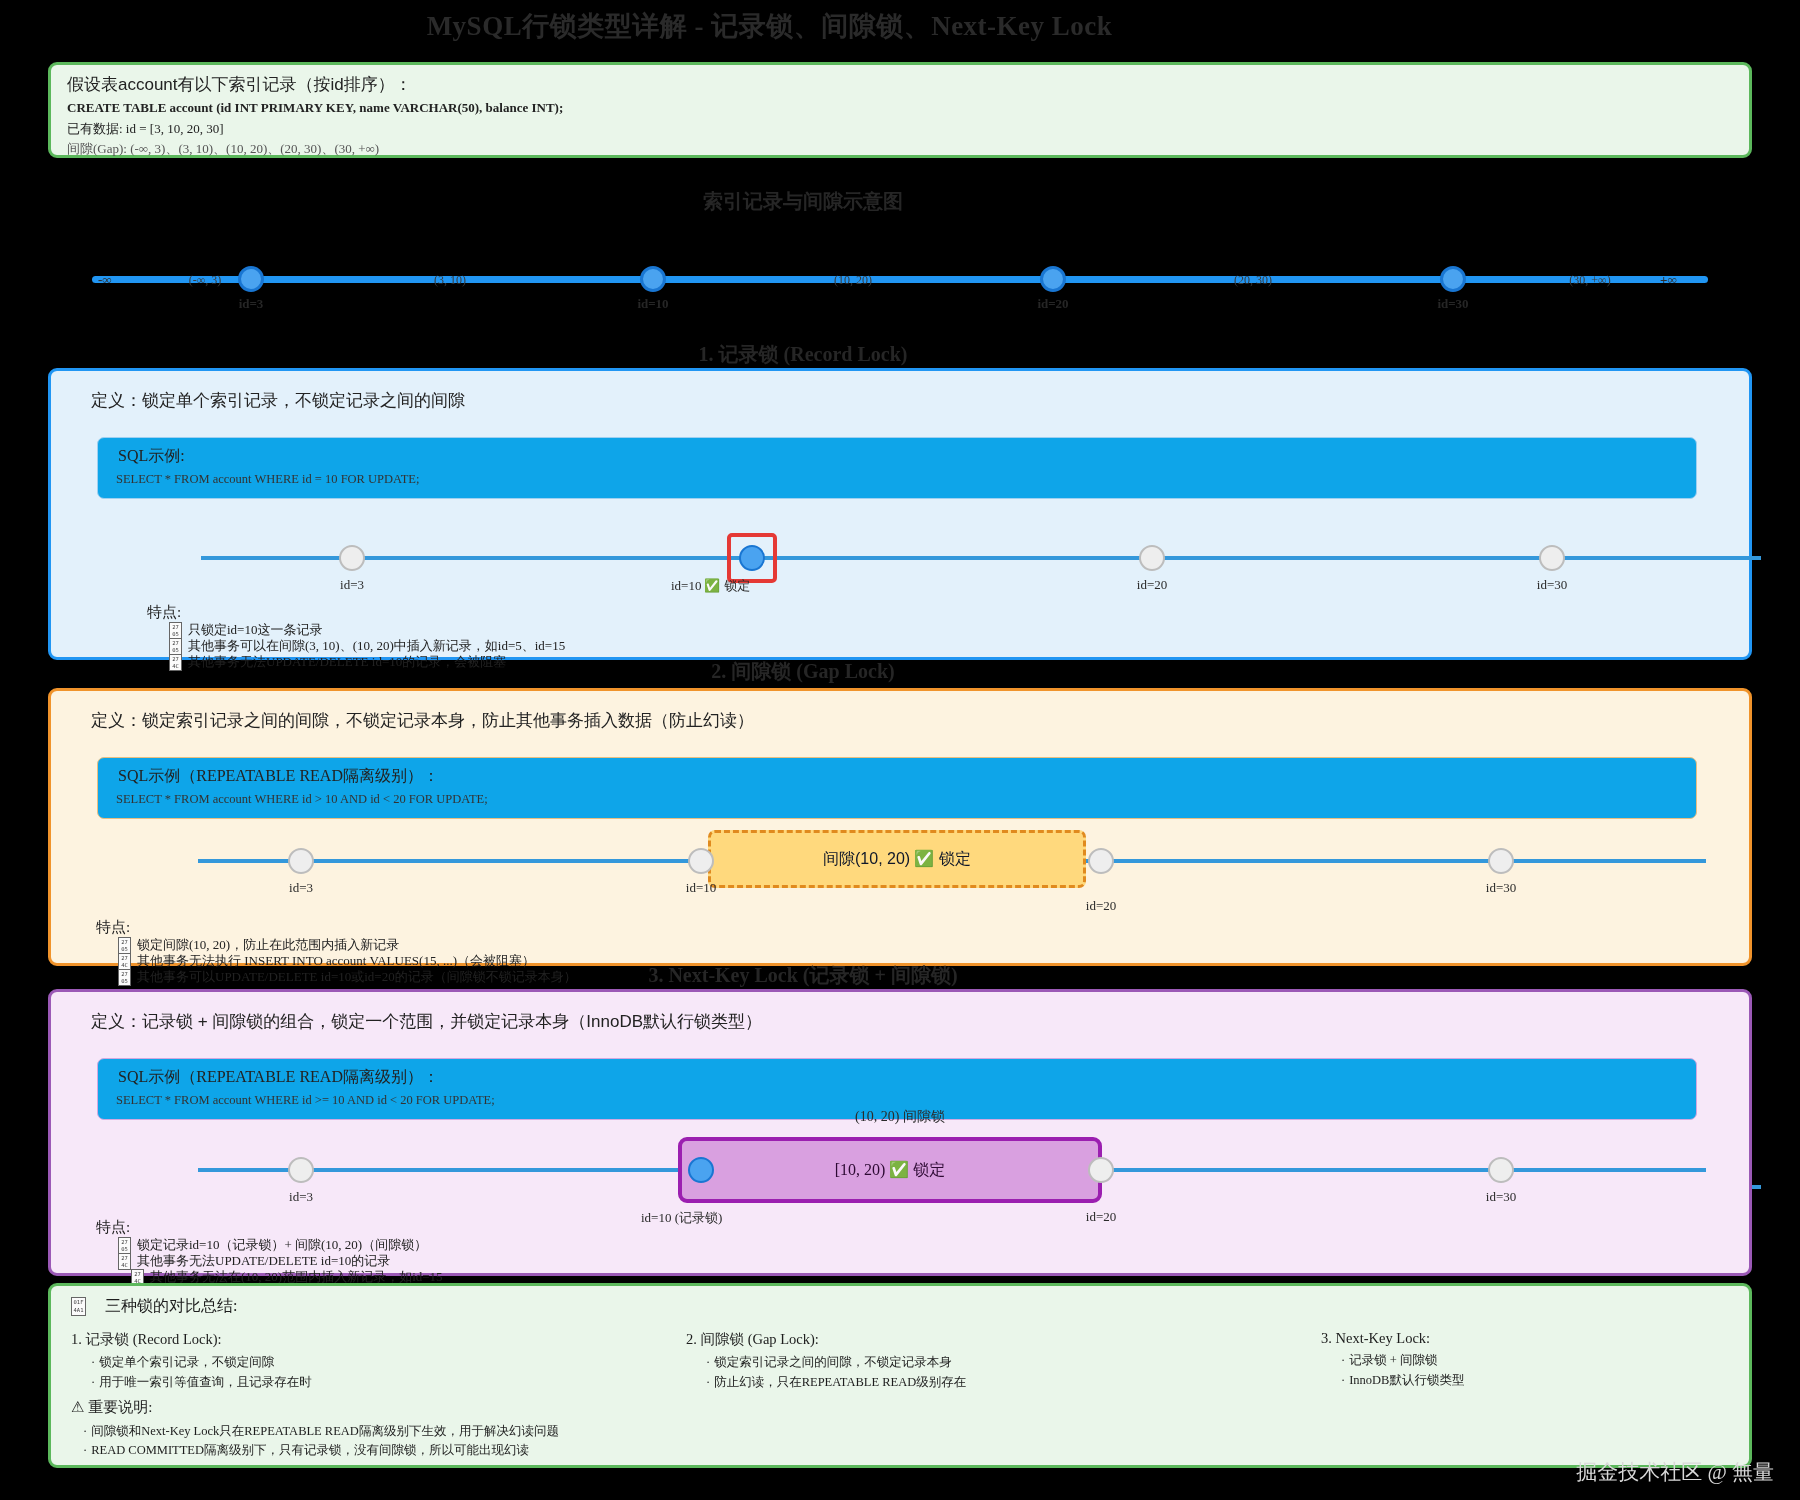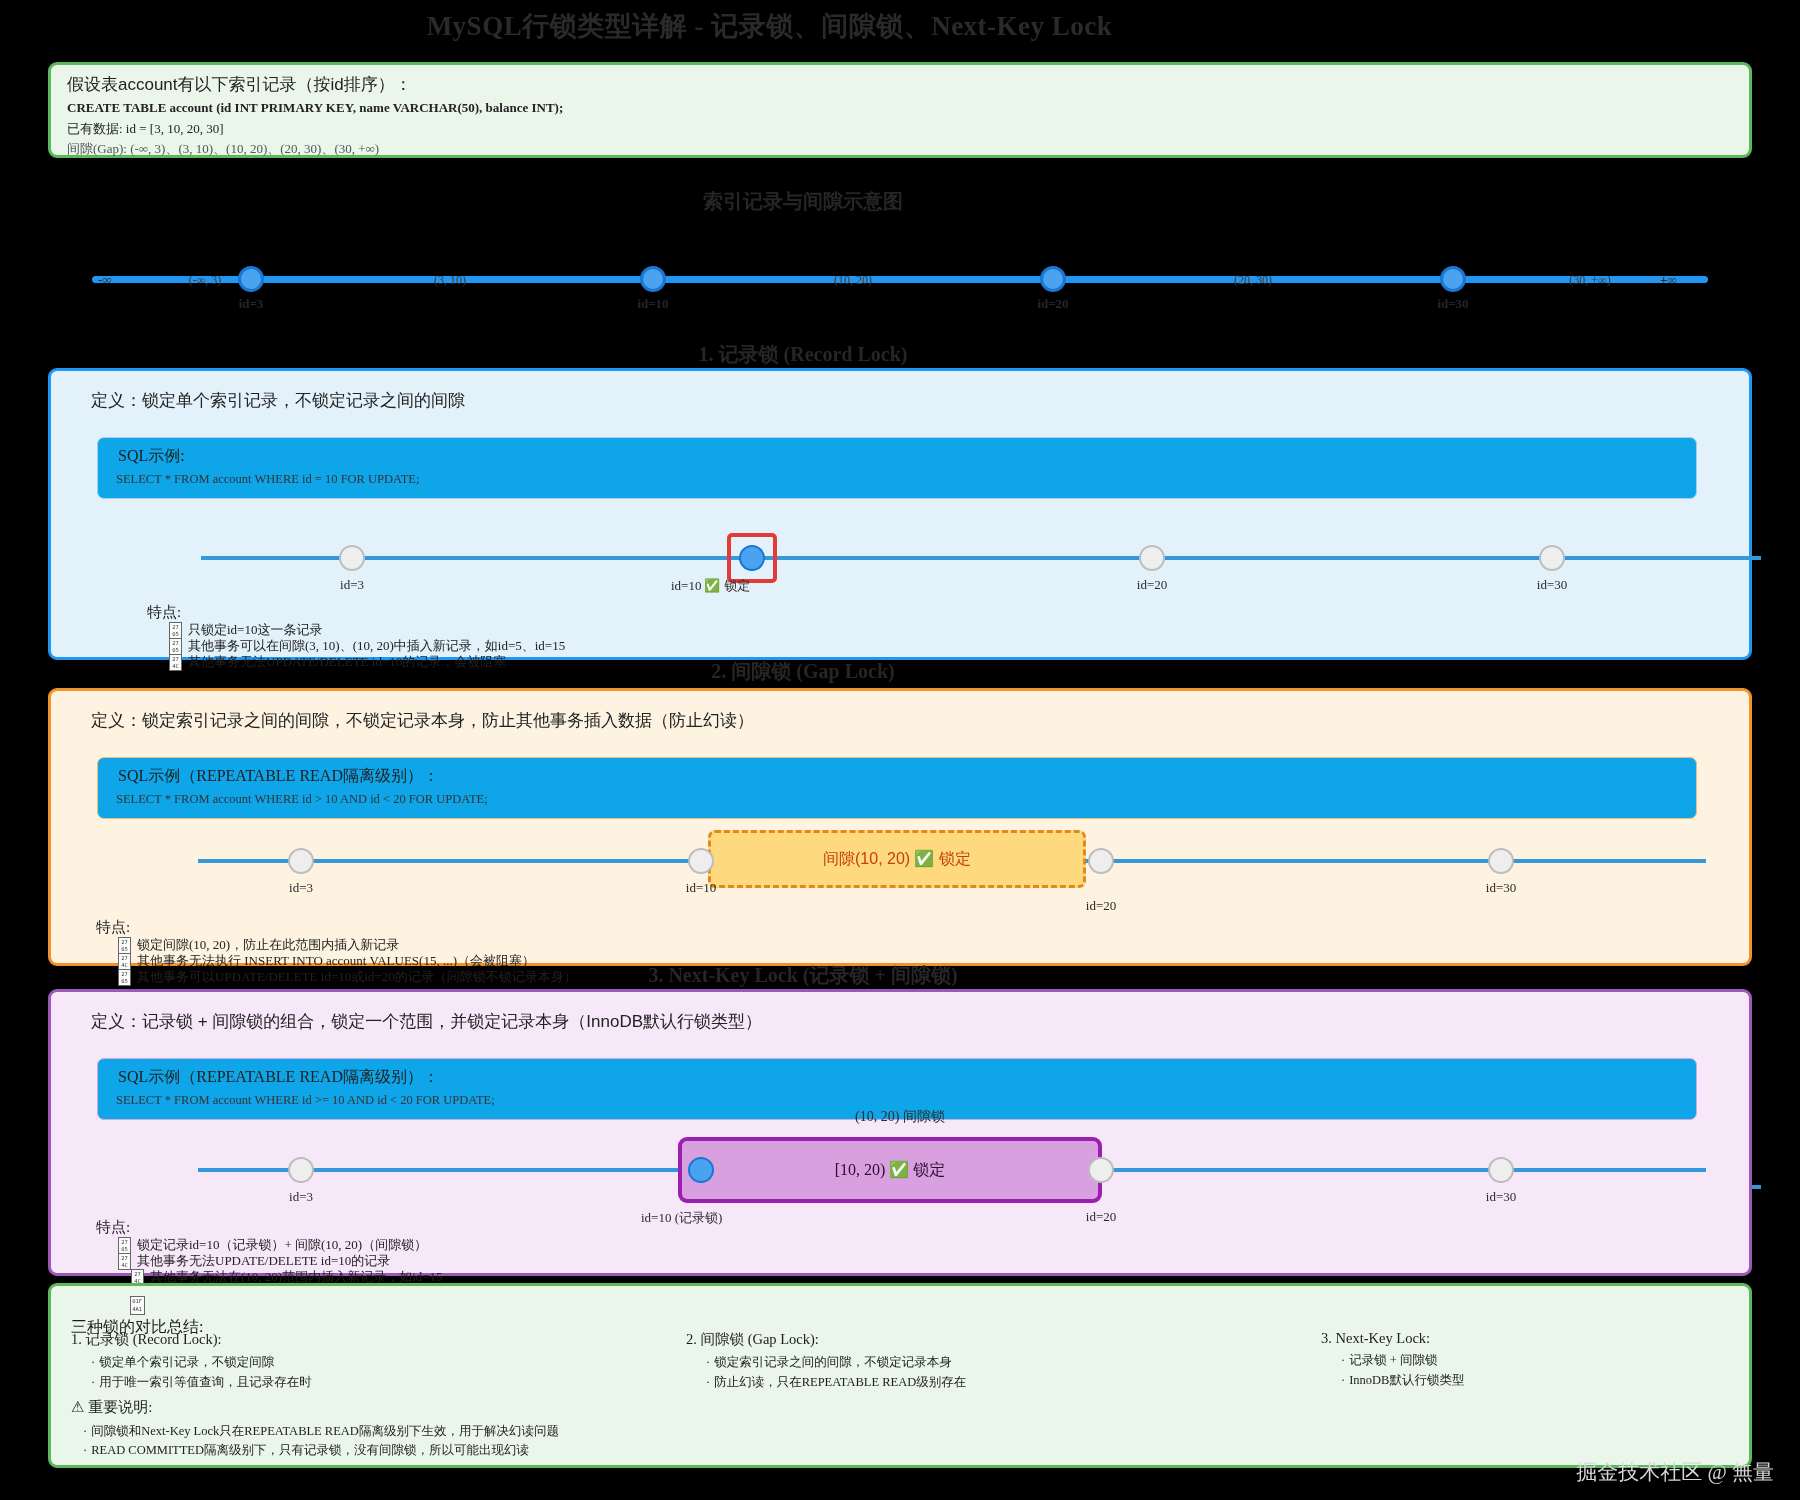--- a/index.html
+++ b/index.html
@@ -121,21 +121,21 @@
     position:absolute;font-size:13px;color:#2b2b2b;white-space:nowrap;text-align:center;
   }
   .redbox{
     position:absolute;box-sizing:border-box;
     border:4px solid #e53935;border-radius:5px;
   }
   .gapband{
     position:absolute;box-sizing:border-box;
     background:#ffd97d;border:3px dashed #e08a1e;border-radius:7px;
     display:flex;align-items:center;justify-content:center;
-    font-size:16px;color:#c2410c;
+    font-size:16px;color:#0f172a;
     font-family:"Liberation Sans",sans-serif;
   }
   .nkband{
     position:absolute;box-sizing:border-box;
     background:#d9a0e0;border:4px solid #9b1fb0;border-radius:9px;
     display:flex;align-items:center;justify-content:center;
     font-size:16px;color:#2d0a33;
     font-family:Liberation Serif, serif;
   }
   .band-note{
@@ -156,21 +156,21 @@
     color:#444;text-align:center;
     letter-spacing:0;
     background:#fbfbfb;
     vertical-align:-3px;
     box-sizing:border-box;
     padding-top:1px;
   }
   .tofu i{display:block;font-style:normal;}
 
   
-  .sum-head{position:absolute;left:20px;top:10px;font-size:16px;color:#1d1d1d;display:flex;gap:2px;align-items:center;flex-direction:column;}
+  .sum-head{position:absolute;left:20px;top:10px;font-size:16px;color:#1d1d1d;display:flex;gap:19px;align-items:center;}
   .sum-col{position:absolute;font-size:14.5px;color:#1d1d1d;}
   .sum-col h4{margin:0 0 5px 0;font-size:14.5px;font-weight:normal;}
   .sum-col ul{margin:0;padding-left:20px;list-style:none;}
   .sum-col li{font-size:12.5px;margin-bottom:3px;white-space:nowrap;}
   .sum-col li:before{content:"·";margin-right:4px;}
   .note-head{position:absolute;left:20px;top:112px;font-size:15px;color:#1d1d1d;}
   .note-line{position:absolute;left:32px;font-size:12.5px;color:#1d1d1d;white-space:nowrap;}
   .note-line:before{content:"·";margin-right:4px;}
 
   

